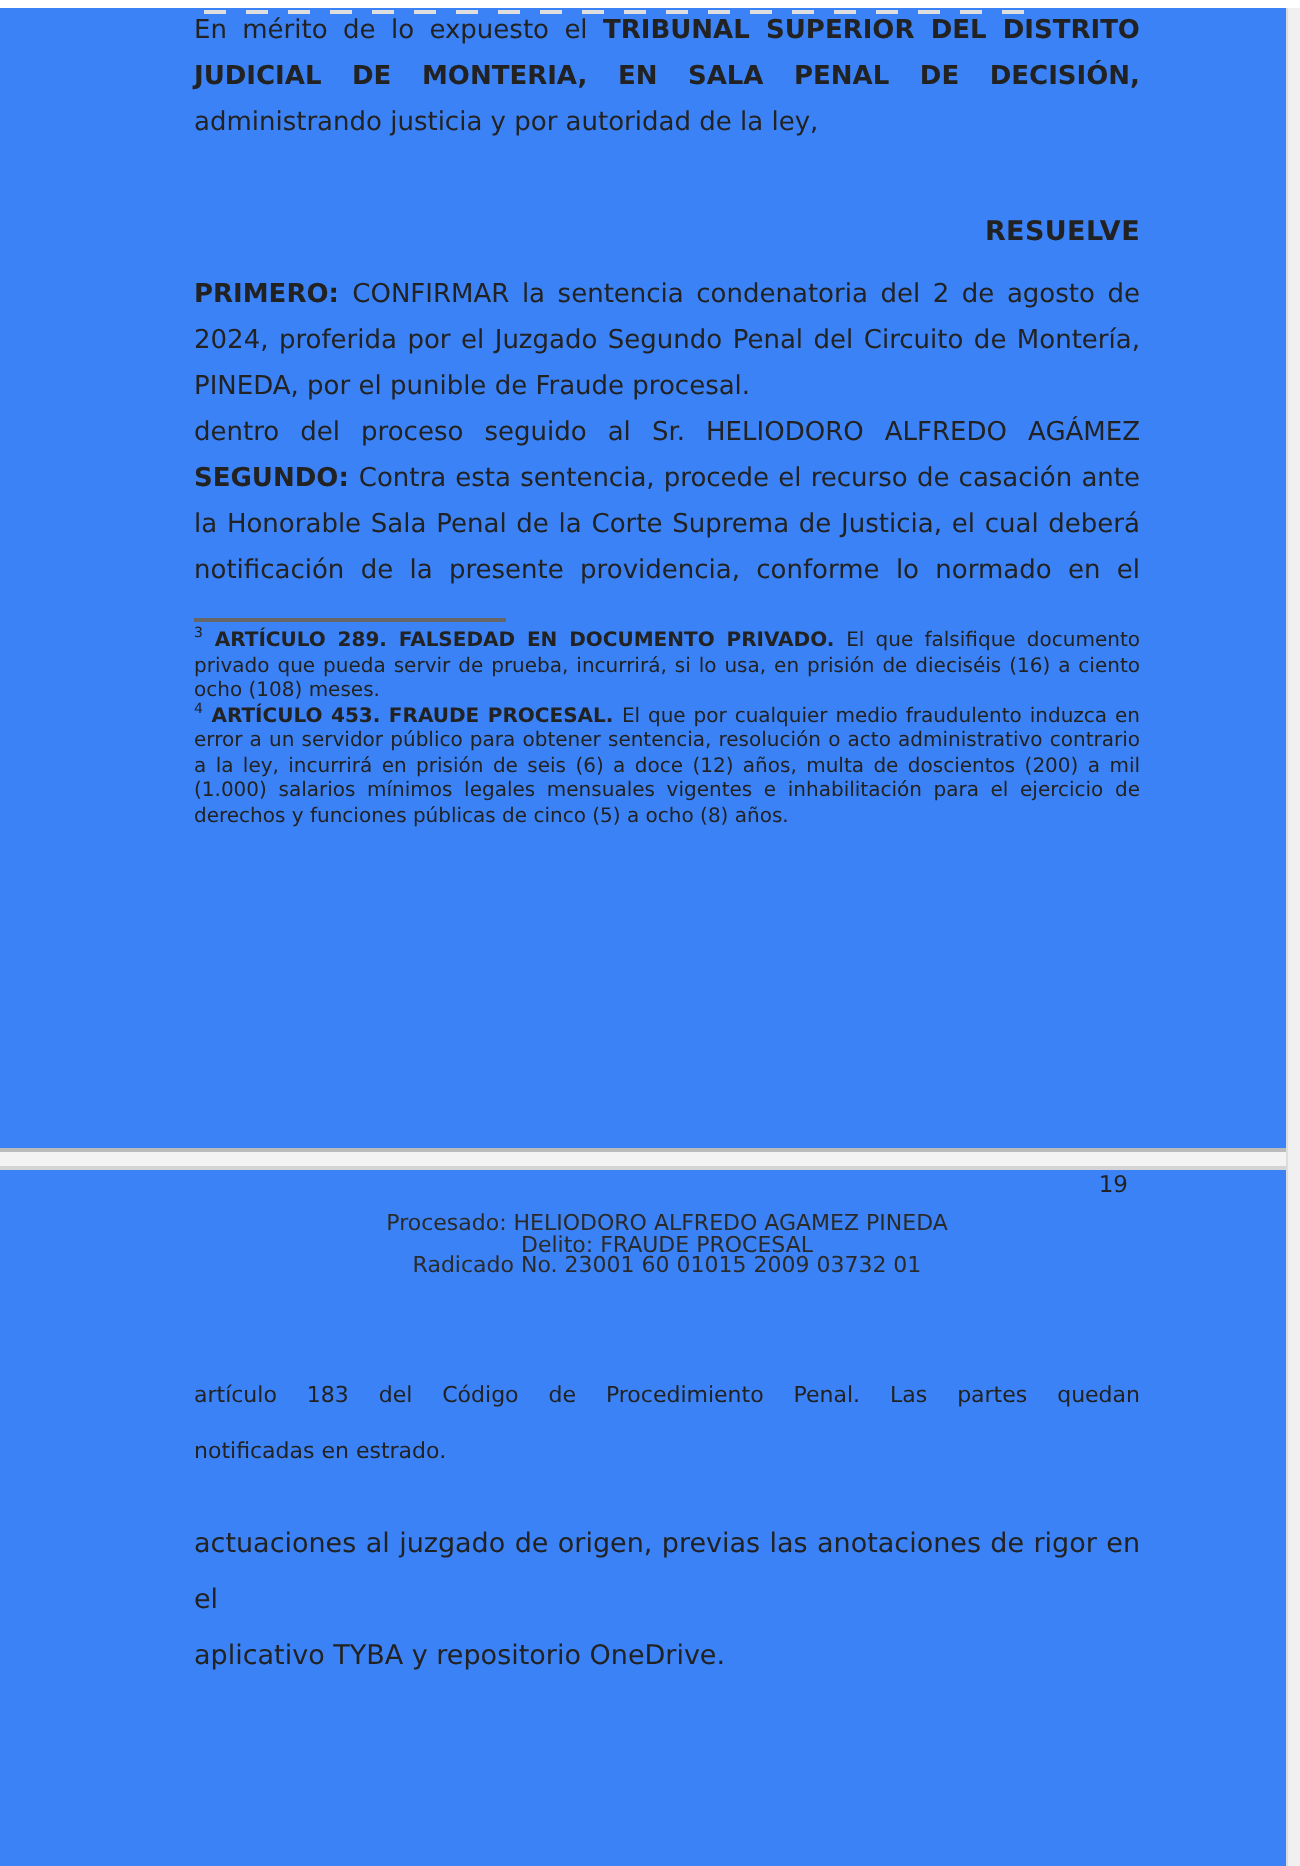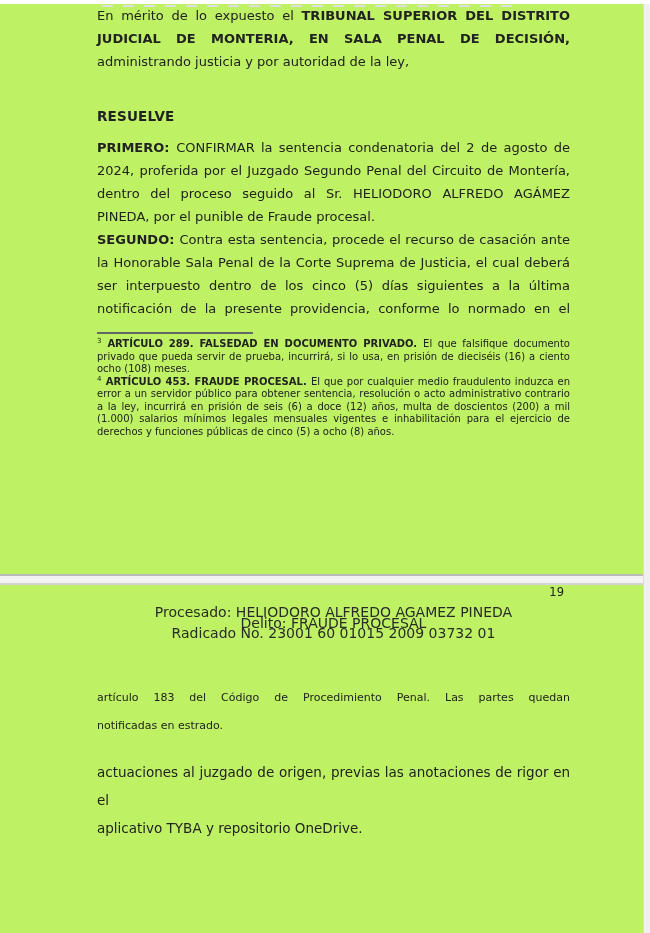--- a/index.html
+++ b/index.html
@@ -8,62 +8,62 @@
     font-family:"DejaVu Sans", sans-serif; color:#222222;
   }
   .viewer { position:relative; width:650px; height:933px; background:#ffffff; }
 
   
   .gutter {
     position:absolute; top:0; right:0; width:6px; height:933px;
     background:#f0f0f0; border-left:1px solid #dddddd;
   }
 
-  .page { position:relative; background:#bef264; }
+  .page { position:relative; background:#3b82f6; }
   .page1 { height:570px; border-bottom:2px solid #bbbbbb; }
   .page-gap { height:7px; background:#f3f3f3; border-bottom:2px solid #d4d4d4; }
   .page2 { height:352px; }
 
   
   .remnant {
     position:absolute; top:1px; left:102px; width:420px; height:2px;
     background:repeating-linear-gradient(90deg,#dedede 0 11px,transparent 11px 21px);
   }
 
   .para, .fnblock { margin-left:97px; width:473px; }
 
   .body-text { font-size:13px; }
   .line { line-height:23px; text-align:justify; text-align-last:justify; white-space:normal; }
   .line.last { text-align-last:left; }
   .b { font-weight:bold; }
 
   .p-merito   { margin-top:4px; }
   .h-resuelve {
-    margin:32px 0 0 97px; width:473px; text-align:left;
+    margin:32px 0 0 97px; width:473px; text-align:right;
     font-size:13.5px; font-weight:bold; line-height:23px; letter-spacing:0.2px;
   }
   .p-primero  { margin-top:8px; }
   .p-segundo  { }
 
   .footnotes { margin-top:12px; }
   .fn-sep { width:156px; border-top:2px solid #666666; margin:0 0 4px 97px; }
   .fn {
     margin:0 0 0 97px; width:473px;
     font-size:10px; line-height:12.5px; text-align:justify;
   }
   .fn sup { font-size:7px; line-height:0; }
 
   
   .pagenum {
     margin-right:86px; text-align:right;
     font-size:11.5px; line-height:14px;
   }
   .caseheader {
     margin:8px 0 0 97px; width:473px; text-align:center;
-    font-size:14px; line-height:10.5px; color:#2a2a2a;
+    font-size:11px; line-height:10.5px; color:#2a2a2a;
   }
   .caseheader div { margin:0; }
   .p2 .line { line-height:28px; }
   .p-articulo { margin-top:45px; font-size:11px; }
   .p-tercero  { margin-top:18px; font-size:13.5px; }
 </style>
 </head>
 <body>
 
 <div class="viewer">
@@ -75,28 +75,27 @@
         <div class="line"><span>En mérito de lo expuesto el </span><span class="b">TRIBUNAL SUPERIOR DEL DISTRITO</span></div>
         <div class="line"><span class="b">JUDICIAL DE MONTERIA, EN SALA PENAL DE DECISIÓN,</span></div>
         <div class="line last"><span>administrando justicia y por autoridad de la ley,</span></div>
       </div>
 
     <div class="h-resuelve">RESUELVE</div>
 
     <div class="para body-text p-primero">
         <div class="line"><span class="b">PRIMERO: </span><span>CONFIRMAR la sentencia condenatoria del 2 de agosto de</span></div>
         <div class="line"><span>2024, proferida por el Juzgado Segundo Penal del Circuito de Montería,</span></div>
+        <div class="line last"><span>PINEDA, por el punible de Fraude procesal.</span></div>
         <div class="line"><span>dentro del proceso seguido al Sr. HELIODORO ALFREDO AGÁMEZ</span></div>
-        <div class="line last"><span>PINEDA, por el punible de Fraude procesal.</span></div>
       </div>
 
     <div class="para body-text p-segundo">
         <div class="line"><span class="b">SEGUNDO: </span><span>Contra esta sentencia, procede el recurso de casación ante</span></div>
         <div class="line"><span>la Honorable Sala Penal de la Corte Suprema de Justicia, el cual deberá</span></div>
-        <div class="line"><span>ser interpuesto dentro de los cinco (5) días siguientes a la última</span></div>
         <div class="line"><span>notificación de la presente providencia, conforme lo normado en el</span></div>
       </div>
 
     <div class="footnotes">
       <div class="fn-sep"></div>
       <p class="fn"><sup>3</sup><span class="b"> ARTÍCULO 289. FALSEDAD EN DOCUMENTO PRIVADO. </span><span>El que falsifique documento privado que pueda servir de prueba, incurrirá, si lo usa, en prisión de dieciséis (16) a ciento ocho (108) meses.</span></p>
       <p class="fn"><sup>4</sup><span class="b"> ARTÍCULO 453. FRAUDE PROCESAL. </span><span>El que por cualquier medio fraudulento induzca en error a un servidor público para obtener sentencia, resolución o acto administrativo contrario a la ley, incurrirá en prisión de seis (6) a doce (12) años, multa de doscientos (200) a mil (1.000) salarios mínimos legales mensuales vigentes e inhabilitación para el ejercicio de derechos y funciones públicas de cinco (5) a ocho (8) años.</span></p>
     </div>
   </div>
 

